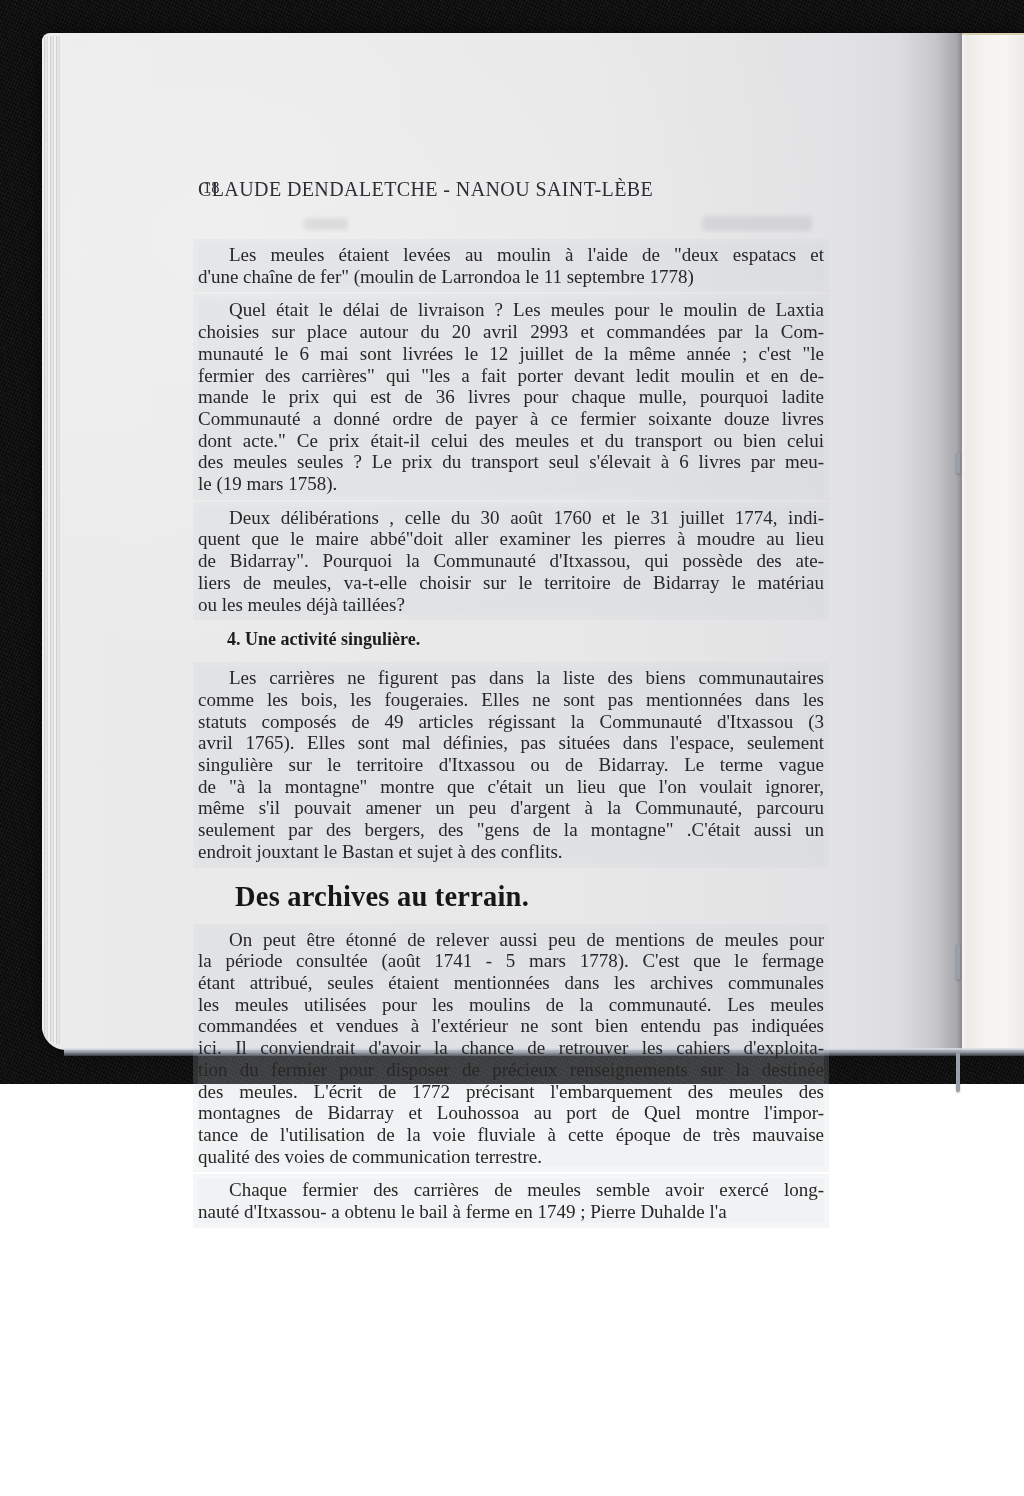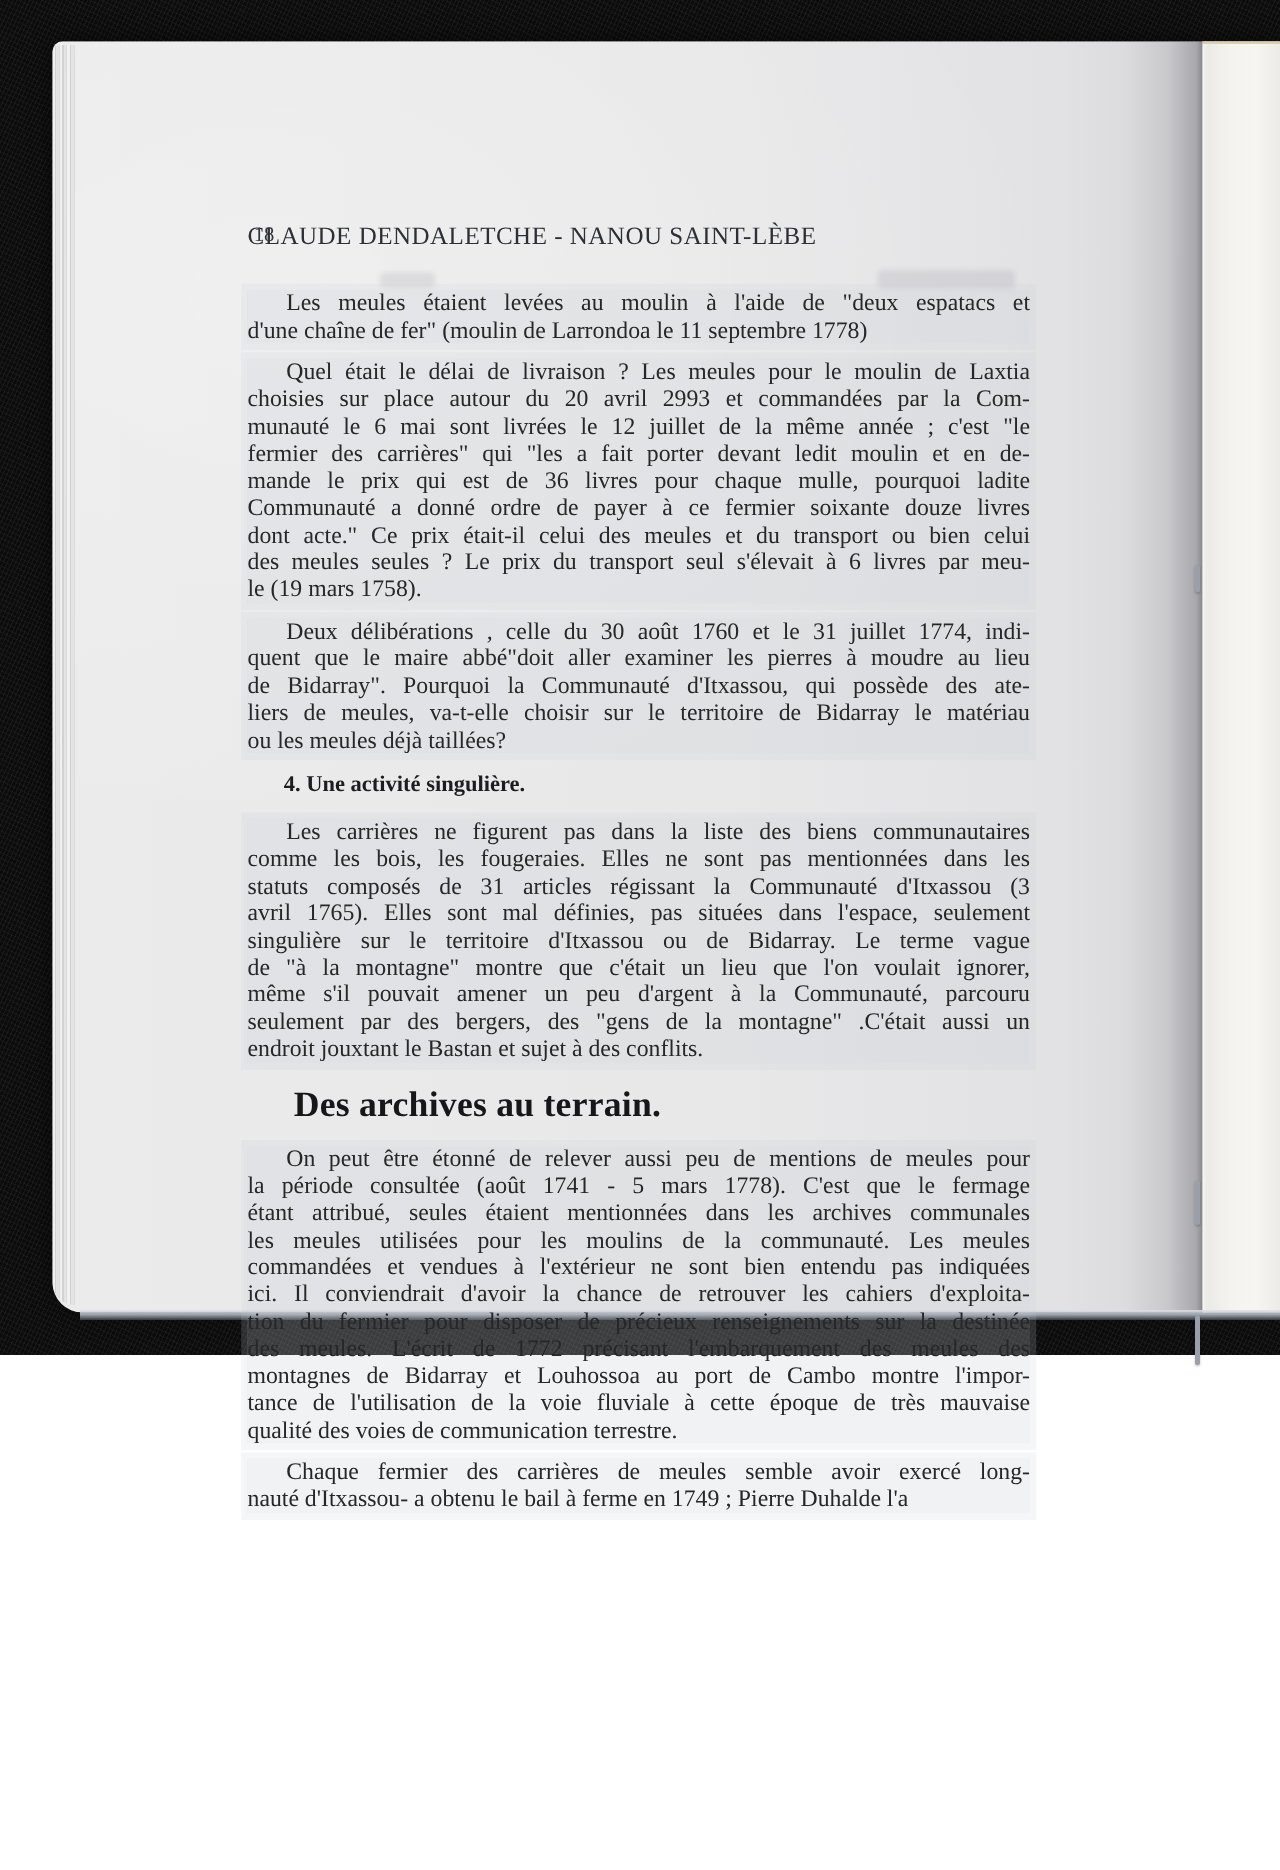--- a/index.html
+++ b/index.html
@@ -71,21 +71,21 @@
   }
   .pagenum {
     position: absolute; left: 5px; top: 0; font-size: 16.5px;
   }
   .running {
     display: block; text-align: left; font-size: 20px; letter-spacing: 0.4px;
     color: #2e2f36;
   }
 
   .text-block {
-    position: absolute; left: 198px; top: 232px; width: 626px;
+    position: absolute; left: 198px; top: 244px; width: 626px;
     font-size: 19px; line-height: 21.7px; color: #272727;
   }
   .para {
     margin: 0 0 12px 0;
     background: rgba(200,203,213,0.26);
     box-shadow: 0 0 0 5px rgba(200,203,213,0.18);
   }
   .pline { text-align: justify; text-align-last: justify; }
   .pline.first { text-indent: 31px; }
   .pline.last { text-align: left; text-align-last: left; }
@@ -141,39 +141,39 @@
         <div class="pline first">Deux délibérations , celle du 30 août 1760 et le 31 juillet 1774, indi-</div>
         <div class="pline">quent que le maire abbé"doit aller examiner les pierres à moudre au lieu</div>
         <div class="pline">de Bidarray". Pourquoi la Communauté d'Itxassou, qui possède des ate-</div>
         <div class="pline">liers de meules, va-t-elle choisir sur le territoire de Bidarray le matériau</div>
         <div class="pline last">ou les meules déjà taillées?</div>
       </div>
       <div class="section-heading">4. Une activité singulière.</div>
       <div class="para">
         <div class="pline first">Les carrières ne figurent pas dans la liste des biens communautaires</div>
         <div class="pline">comme les bois, les fougeraies. Elles ne sont pas mentionnées dans les</div>
-        <div class="pline">statuts composés de 31 articles régissant la Communauté d'Itxassou (3</div>
+        <div class="pline">statuts composés de 49 articles régissant la Communauté d'Itxassou (3</div>
         <div class="pline">avril 1765). Elles sont mal définies, pas situées dans l'espace, seulement</div>
         <div class="pline">singulière sur le territoire d'Itxassou ou de Bidarray. Le terme vague</div>
         <div class="pline">de "à la montagne" montre que c'était un lieu que l'on voulait ignorer,</div>
         <div class="pline">même s'il pouvait amener un peu d'argent à la Communauté, parcouru</div>
         <div class="pline">seulement par des bergers, des "gens de la montagne" .C'était aussi un</div>
         <div class="pline last">endroit jouxtant le Bastan et sujet à des conflits.</div>
       </div>
       <div class="chapter-heading">Des archives au terrain.</div>
       <div class="para">
         <div class="pline first">On peut être étonné de relever aussi peu de mentions de meules pour</div>
         <div class="pline">la période consultée (août 1741 - 5 mars 1778). C'est que le fermage</div>
         <div class="pline">étant attribué, seules étaient mentionnées dans les archives communales</div>
         <div class="pline">les meules utilisées pour les moulins de la communauté. Les meules</div>
         <div class="pline">commandées et vendues à l'extérieur ne sont bien entendu pas indiquées</div>
         <div class="pline">ici. Il conviendrait d'avoir la chance de retrouver les cahiers d'exploita-</div>
         <div class="pline">tion du fermier pour disposer de précieux renseignements sur la destinée</div>
         <div class="pline">des meules. L'écrit de 1772 précisant l'embarquement des meules des</div>
-        <div class="pline">montagnes de Bidarray et Louhossoa au port de Cambo montre l'impor-</div>
+        <div class="pline">montagnes de Bidarray et Louhossoa au port de Quel montre l'impor-</div>
         <div class="pline">tance de l'utilisation de la voie fluviale à cette époque de très mauvaise</div>
         <div class="pline last">qualité des voies de communication terrestre.</div>
       </div>
       <div class="para">
         <div class="pline first">Chaque fermier des carrières de meules semble avoir exercé long-</div>
         <div class="pline last">nauté d'Itxassou- a obtenu le bail à ferme en 1749 ; Pierre Duhalde l'a</div>
       </div>
     </div>
 
 </div>

